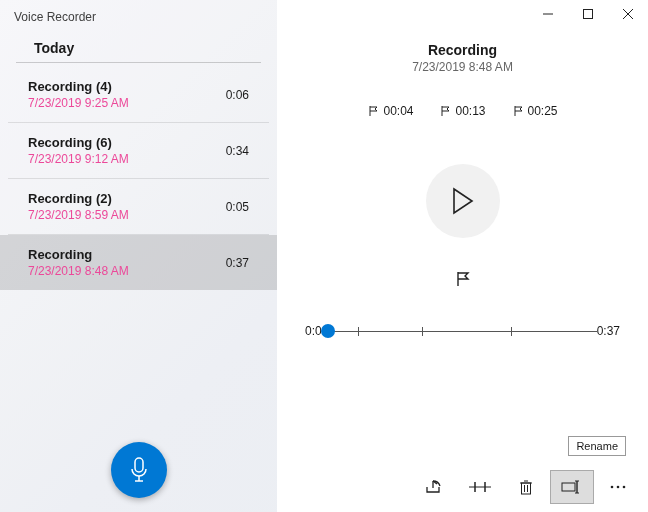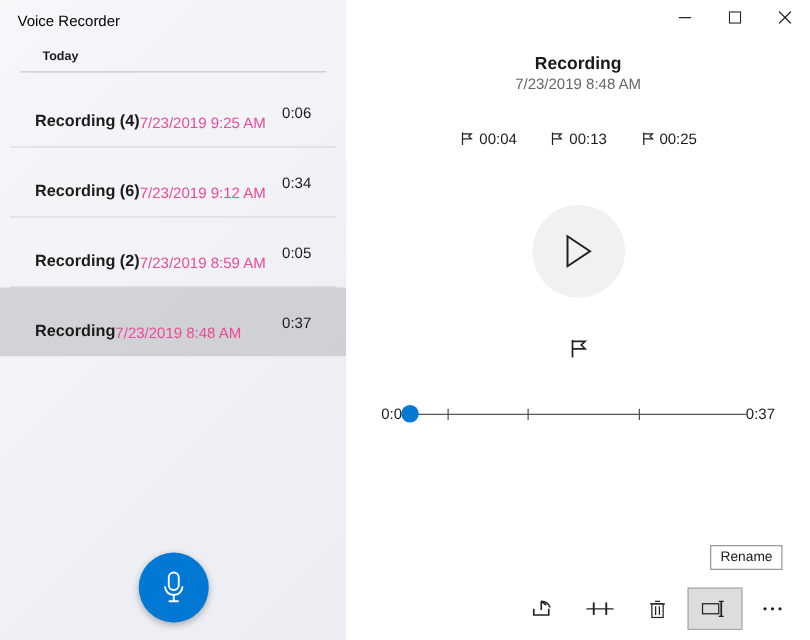--- a/index.html
+++ b/index.html
@@ -11,43 +11,43 @@
     overflow: hidden;
   }
   .app { display: flex; width: 100%; height: 100%; position: relative; }
   .left {
     width: 277px; height: 100%;
     display: flex; flex-direction: column;
     background: rgba(255,255,255,0.08);
     position: relative;
   }
   .app-title {
-    font-size: 12px; color: #000000;
+    font-size: 12px; color: #404040;
     padding: 10px 14px 6px;
   }
   .group-header {
-    font-size: 10px; font-weight: 600;
+    font-size: 14px; font-weight: 600;
     padding: 10px 18px 6px;
     border-bottom: 1px solid rgba(0,0,0,0.18);
     margin: 0 16px 4px;
   }
   .rec-list { flex: 1; overflow: auto; }
   .rec-item {
     padding: 12px 20px;
     border-bottom: 1px solid rgba(0,0,0,0.10);
     margin: 0 8px;
     display: flex; justify-content: space-between; align-items: center;
     cursor: default;
   }
   .rec-item.selected {
     background: rgba(0,0,0,0.13);
     margin: 0; border-bottom: none;
     padding-left: 28px; padding-right: 28px;
   }
-  .rec-item .meta { display: flex; flex-direction: row; margin-top: 15px; }
+  .rec-item .meta { display: flex; flex-direction: column; }
   .rec-item .name { font-size: 13px; font-weight: 600; }
   .rec-item .date { font-size: 12px; color: #ec4899; margin-top: 2px; }
   .rec-item .len { font-size: 12px; }
   .mic-wrap {
     position: absolute; bottom: 14px; left: 50%; transform: translateX(-50%);
   }
   .mic-btn {
     width: 56px; height: 56px; border-radius: 50%;
     background: #0078D4; box-shadow: 0 2px 6px rgba(0,0,0,0.3);
     display: flex; align-items: center; justify-content: center;

